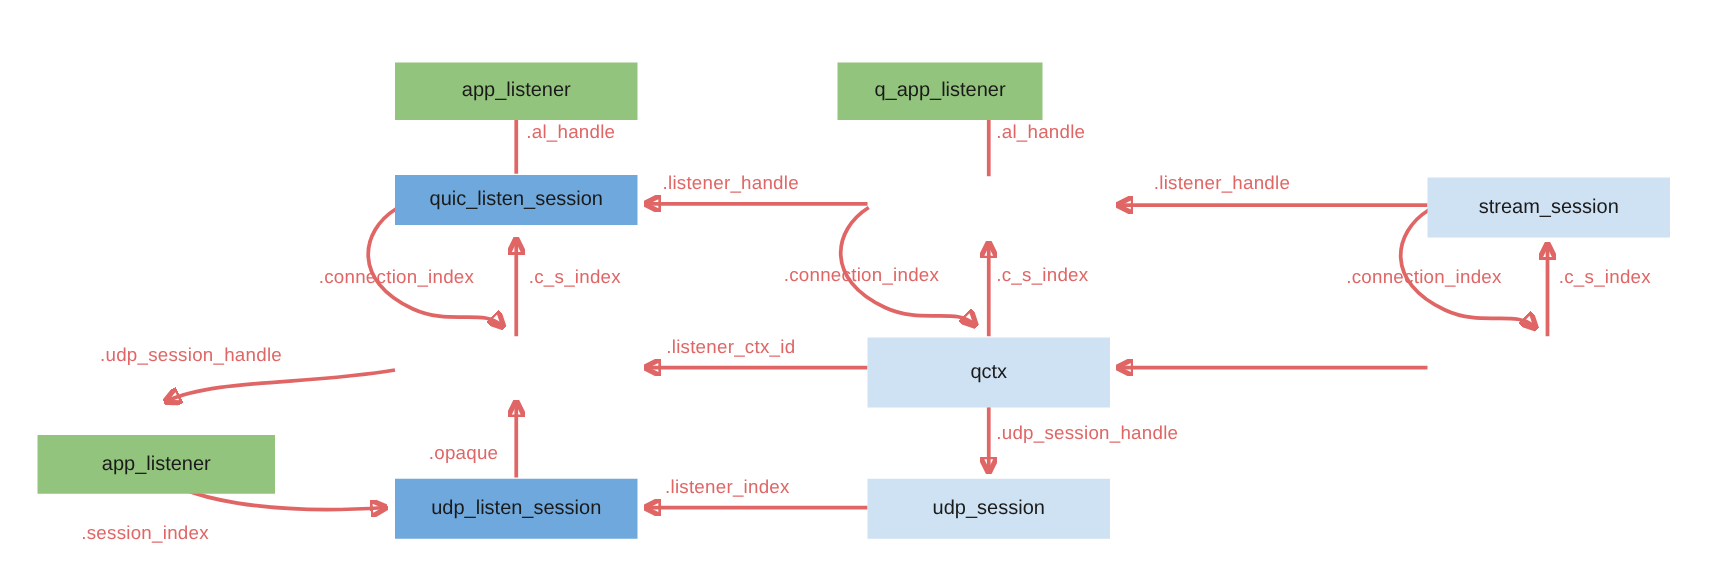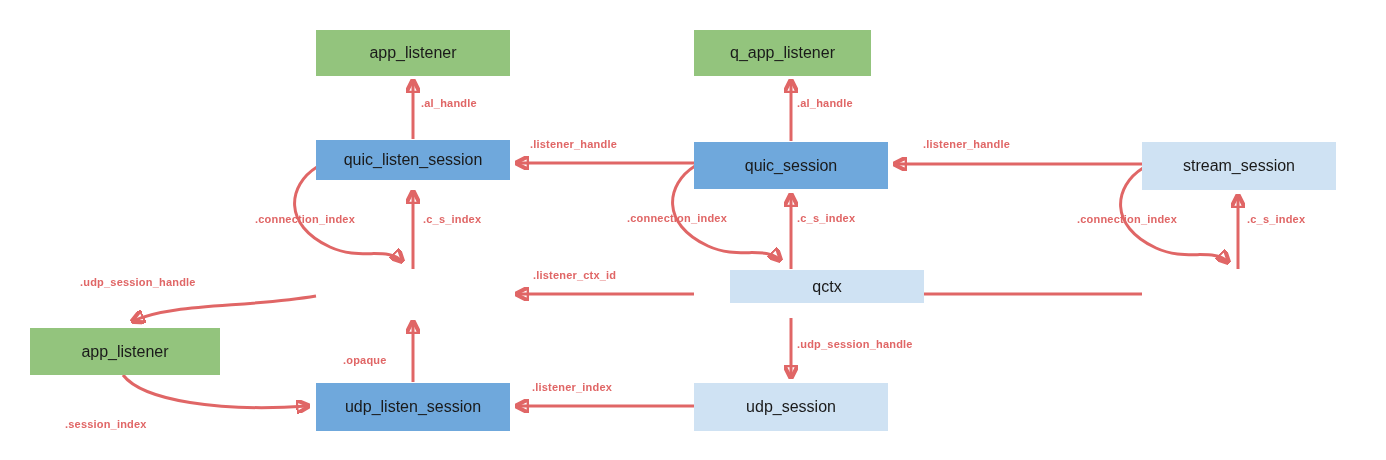--- a/index.html
+++ b/index.html
@@ -6,25 +6,25 @@
   .canvas{
     position:relative;width:1386px;height:460px;background:var(--bg,#fff);
     font-family:"Liberation Sans",sans-serif;overflow:hidden;
   }
   .edges{position:absolute;left:0;top:0;width:1386px;height:460px;}
   .edges path{fill:none;stroke:var(--arrow,#e06666);stroke-width:3;}
   .node{
     position:absolute;display:flex;align-items:center;justify-content:center;
     font-size:16px;color:var(--node-text,#1a1a1a);z-index:2;
   }
-  .node.green{background:var(--node-green,#93c47d);}
+  .node.green{background:var(--node-green,#93c47d);margin-top:20px;}
   .node.blue{background:var(--node-blue,#6fa8dc);}
   .node.lblue{background:var(--node-light-blue,#cfe2f3);}
   .elabel{
-    position:absolute;color:var(--arrow,#e06666);font-size:11px;font-weight:bold;
+    position:absolute;color:var(--arrow,#e06666);font-size:15px;font-weight:normal;
     white-space:nowrap;z-index:3;letter-spacing:0.2px;
   }
 </style>
 </head>
 <body>
 
 <div class="canvas">
 
   <svg class="edges" viewBox="0 0 1386 460" xmlns="http://www.w3.org/2000/svg">
     <defs>
@@ -52,33 +52,30 @@
     <path d="M 695 166 C 666 184, 660 224, 708 246 C 738 260, 765 245, 780 260" marker-end="url(#arw)"></path>
     <path d="M 1143 168 C 1114 186, 1108 226, 1156 248 C 1186 262, 1213 247, 1228 262" marker-end="url(#arw)"></path>
 
     <path d="M 316 296 C 245 308, 172 303, 133 321" marker-end="url(#arw)"></path>
     <path d="M 123 375 C 143 401, 220 412, 308 406" marker-end="url(#arw)"></path>
   </svg>
 
   <div class="node green" style="left:316px;top:30px;width:194px;height:46px">
     <span>app_listener</span>
   </div>
-  <div class="node green" style="left:694px;top:30px;width:177px;height:46px">
+  <div class="node green" style="left:670px;top:30px;width:164px;height:46px">
     <span>q_app_listener</span>
   </div>
   <div class="node blue" style="left:316px;top:140px;width:194px;height:40px">
     <span>quic_listen_session</span>
   </div>
-  <div class="node blue" style="left:694px;top:142px;width:194px;height:47px">
-    <span>quic_session</span>
-  </div>
   <div class="node lblue" style="left:1142px;top:142px;width:194px;height:48px">
     <span>stream_session</span>
   </div>
-  <div class="node lblue" style="left:730px;top:270px;width:194px;height:33px">
+  <div class="node lblue" style="left:694px;top:270px;width:194px;height:56px">
     <span>qctx</span>
   </div>
   <div class="node green" style="left:30px;top:328px;width:190px;height:47px">
     <span>app_listener</span>
   </div>
   <div class="node lblue" style="left:694px;top:383px;width:194px;height:48px">
     <span>udp_session</span>
   </div>
   <div class="node blue" style="left:316px;top:383px;width:194px;height:48px">
     <span>udp_listen_session</span>

